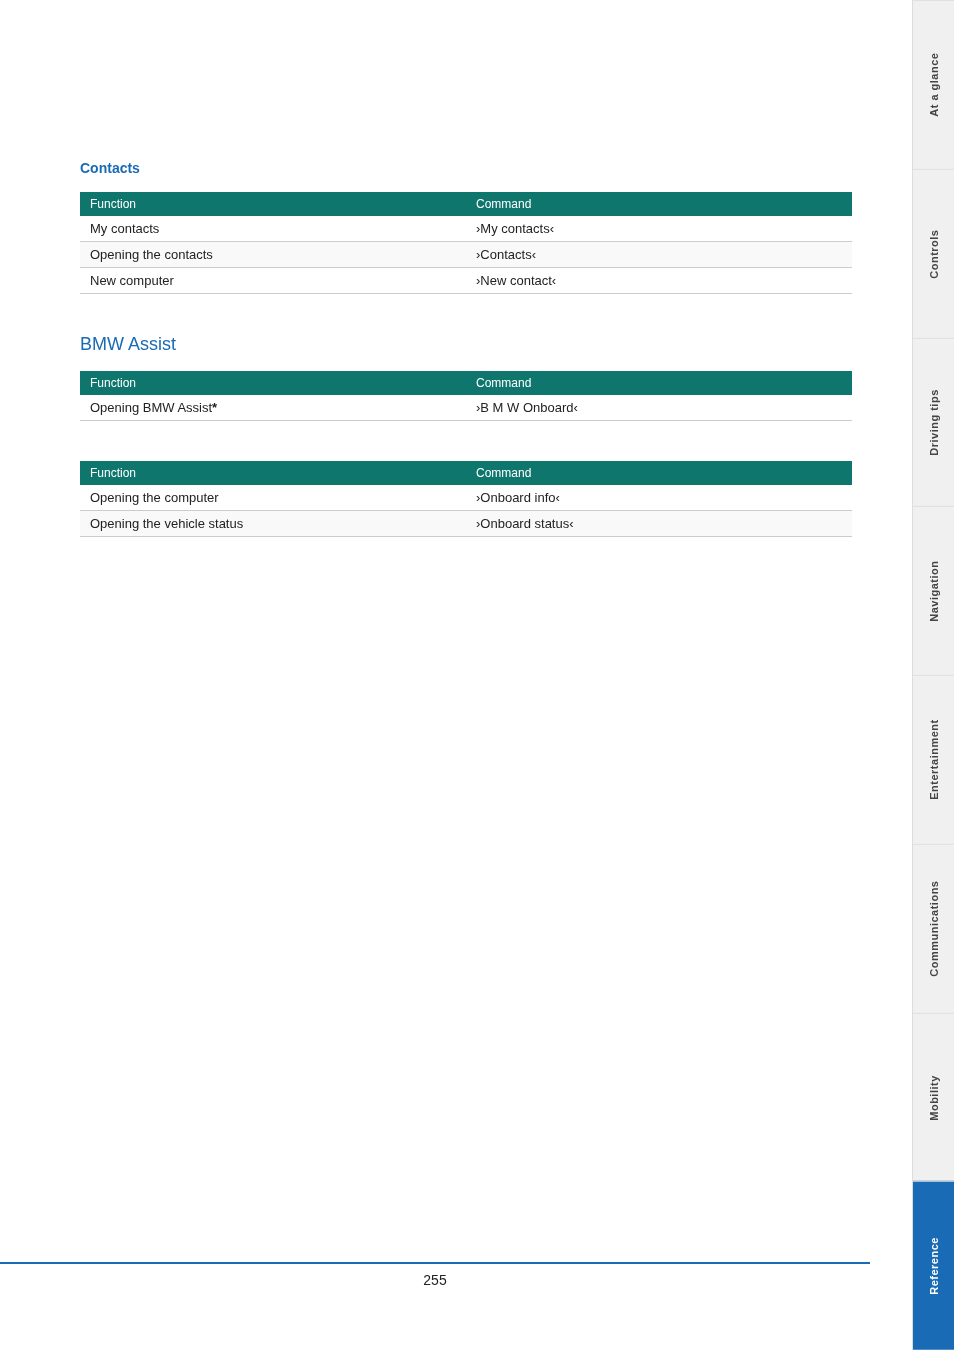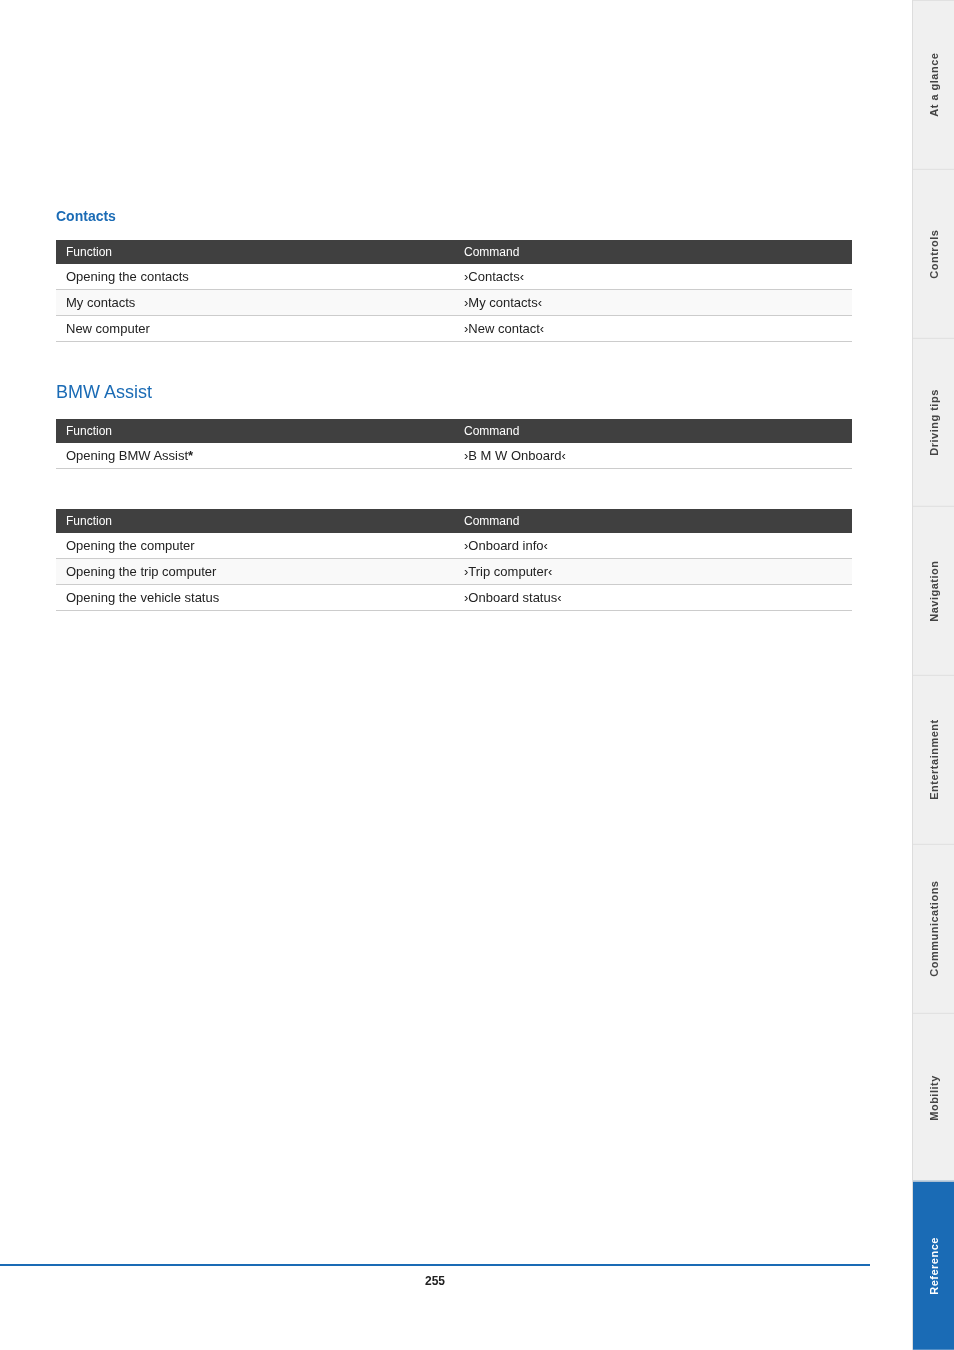--- a/index.html
+++ b/index.html
@@ -15,23 +15,22 @@
     }
 
     .page-wrapper {
       display: flex;
       width: 954px;
       min-height: 1350px;
     }
 
     .main-content {
       flex: 1;
-      padding: 160px 60px 60px 56px;
+      padding: 160px 60px 60px 80px;
       position: relative;
-      margin-top: 48px;
     }
 
     
     .sidebar {
       width: 42px;
       display: flex;
       flex-direction: column;
       background: #fff;
       border-left: 1px solid #ddd;
     }
@@ -81,21 +80,21 @@
     }
 
     
     .data-table {
       width: 100%;
       border-collapse: collapse;
       margin-bottom: 10px;
     }
 
     .data-table thead tr {
-      background: #404040;
+      background: #0f766e;
       color: #fff;
     }
 
     .data-table thead th {
       padding: 5px 10px;
       text-align: left;
       font-weight: normal;
       font-size: 12px;
     }
 
@@ -125,24 +124,23 @@
       left: 0;
       right: 42px;
       text-align: center;
       font-size: 11px;
       color: #444;
       border-top: 2px solid #1a6bb5;
       padding-top: 8px;
     }
 
     .page-number {
-      font-size: 12px;
+      font-size: 14px;
       color: #222;
       margin-bottom: 2px;
-      font-weight: bold;
     }
 
     .asterisk {
       font-weight: bold;
     }
   </style>
 </head>
 <body>
 
 <div class="page-wrapper">
@@ -152,26 +150,26 @@
       <div class="section-title dark">Contacts</div>
       <table class="data-table">
         <thead>
           <tr>
             <th>Function</th>
             <th>Command</th>
           </tr>
         </thead>
         <tbody id="contacts-tbody">
         <tr>
+              <td>My contacts</td>
+              <td>›My contacts‹</td>
+            </tr>
+            <tr>
               <td>Opening the contacts</td>
               <td>›Contacts‹</td>
-            </tr>
-            <tr>
-              <td>My contacts</td>
-              <td>›My contacts‹</td>
             </tr>
             <tr>
               <td>New computer</td>
               <td>›New contact‹</td>
             </tr>
           </tbody>
       </table>
     </div>
 
     <div class="section">
@@ -199,24 +197,20 @@
             <th>Function</th>
             <th>Command</th>
           </tr>
         </thead>
         <tbody id="vehicle-info-tbody">
         <tr>
               <td>Opening the computer</td>
               <td>›Onboard info‹</td>
             </tr>
             <tr>
-              <td>Opening the trip computer</td>
-              <td>›Trip computer‹</td>
-            </tr>
-            <tr>
               <td>Opening the vehicle status</td>
               <td>›Onboard status‹</td>
             </tr>
           </tbody>
       </table>
     </div>
 
     <div class="page-footer">
       <div class="page-number">255</div>
     </div>

